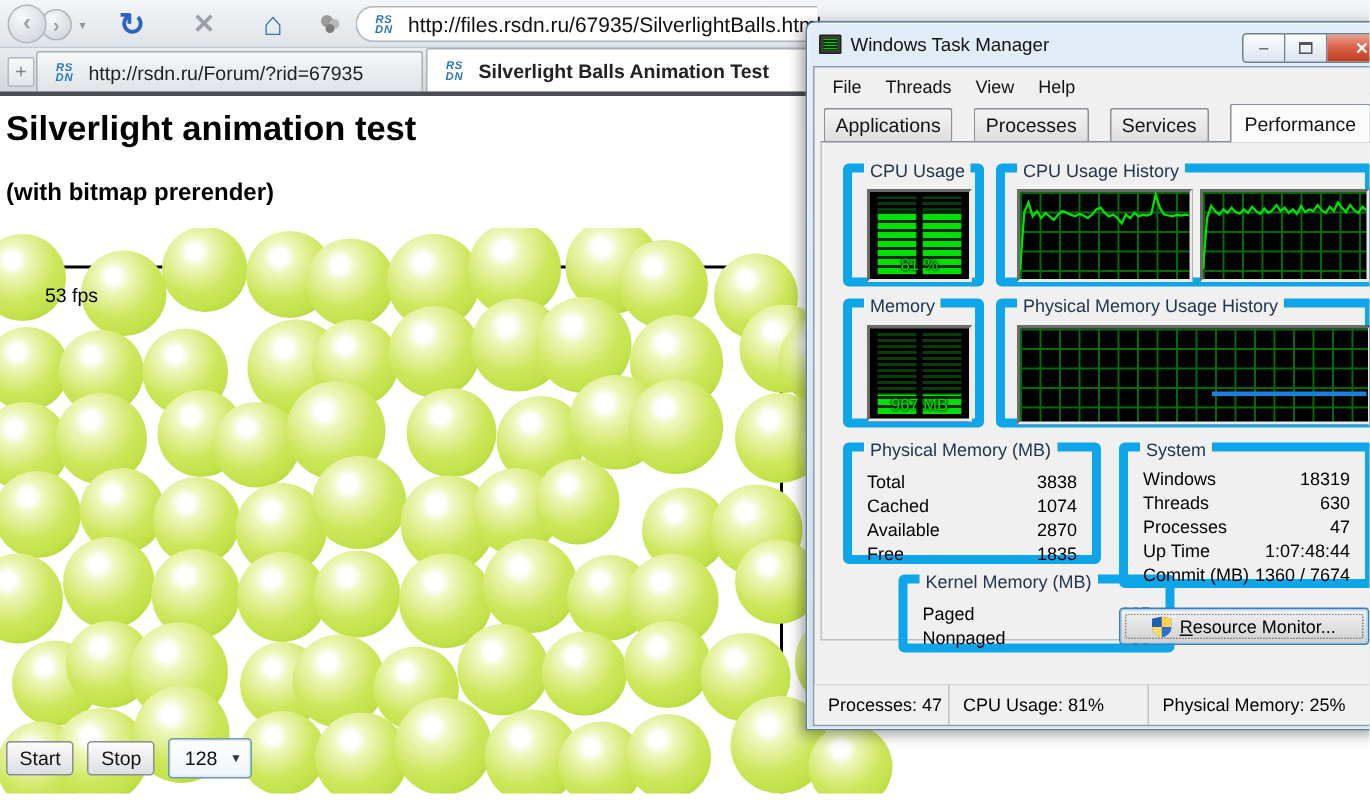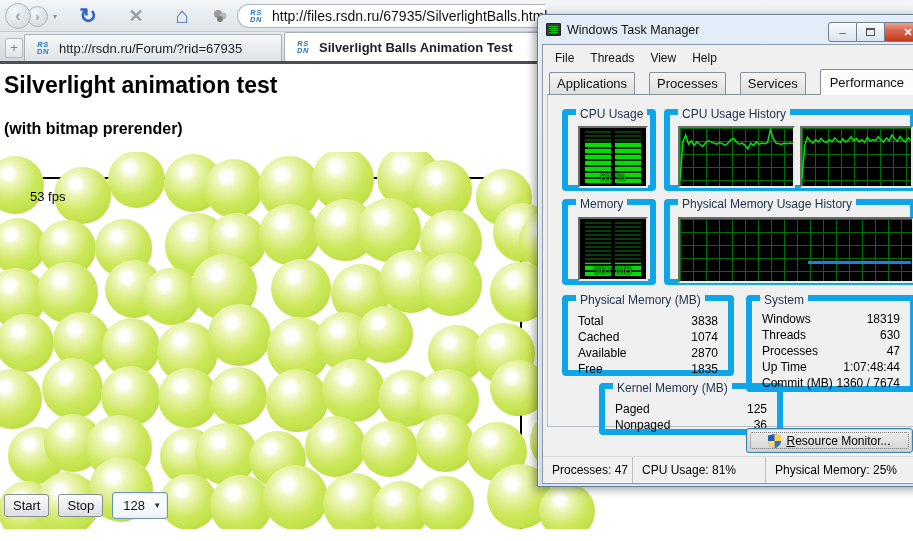--- a/index.html
+++ b/index.html
@@ -106,21 +106,21 @@
                      linear-gradient(90deg, var(--grid-color) 1px, transparent 1px);
     background-size:13px 13px; background-position:0 0; }
   .graph svg { position:absolute; left:0; top:0; width:100%; height:100%; }
   .memline { position:absolute; height:3px; background:var(--mem-line-color); right:1px; }
 
   .statrows { position:absolute; left:10px; right:10px; top:12px; }
   .srow { display:flex; justify-content:space-between; font-size:12px; color:#000; line-height:16px; }
 
   .rm-btn { position:absolute; height:25px; border:1px solid #3c7fb1; border-radius:3px;
     background:linear-gradient(#f4f4f4,#e3e3e3 45%,#d0d0d0); display:flex; align-items:center; justify-content:center; gap:5px;
-    font-size:12px; color:#000; cursor:pointer; box-shadow:0 0 0 1px #a8d2ef inset;margin-top:23px; }
+    font-size:12px; color:#000; cursor:pointer; box-shadow:0 0 0 1px #a8d2ef inset; }
   .rm-btn .focus { position:absolute; left:3px; top:3px; right:3px; bottom:3px; border:1px dotted #777; border-radius:2px; }
   .rm-head { text-decoration:underline; }
 
   .tm-statusbar { position:absolute; left:0; bottom:0; width:372px; height:27px; background:#f0f0f0;
     border-top:1px solid #d9d9d9; display:flex; align-items:center; font-size:12px; color:#000; }
   .sb-cell { height:100%; display:flex; align-items:center; padding-left:9px; border-right:1px solid #c0c0c0; }
   .sb-cell:nth-child(1){ width:90px; } .sb-cell:nth-child(2){ width:133px; } .sb-cell:nth-child(3){ flex:1; border-right:none; }
 </style>
 </head>
 <body>

